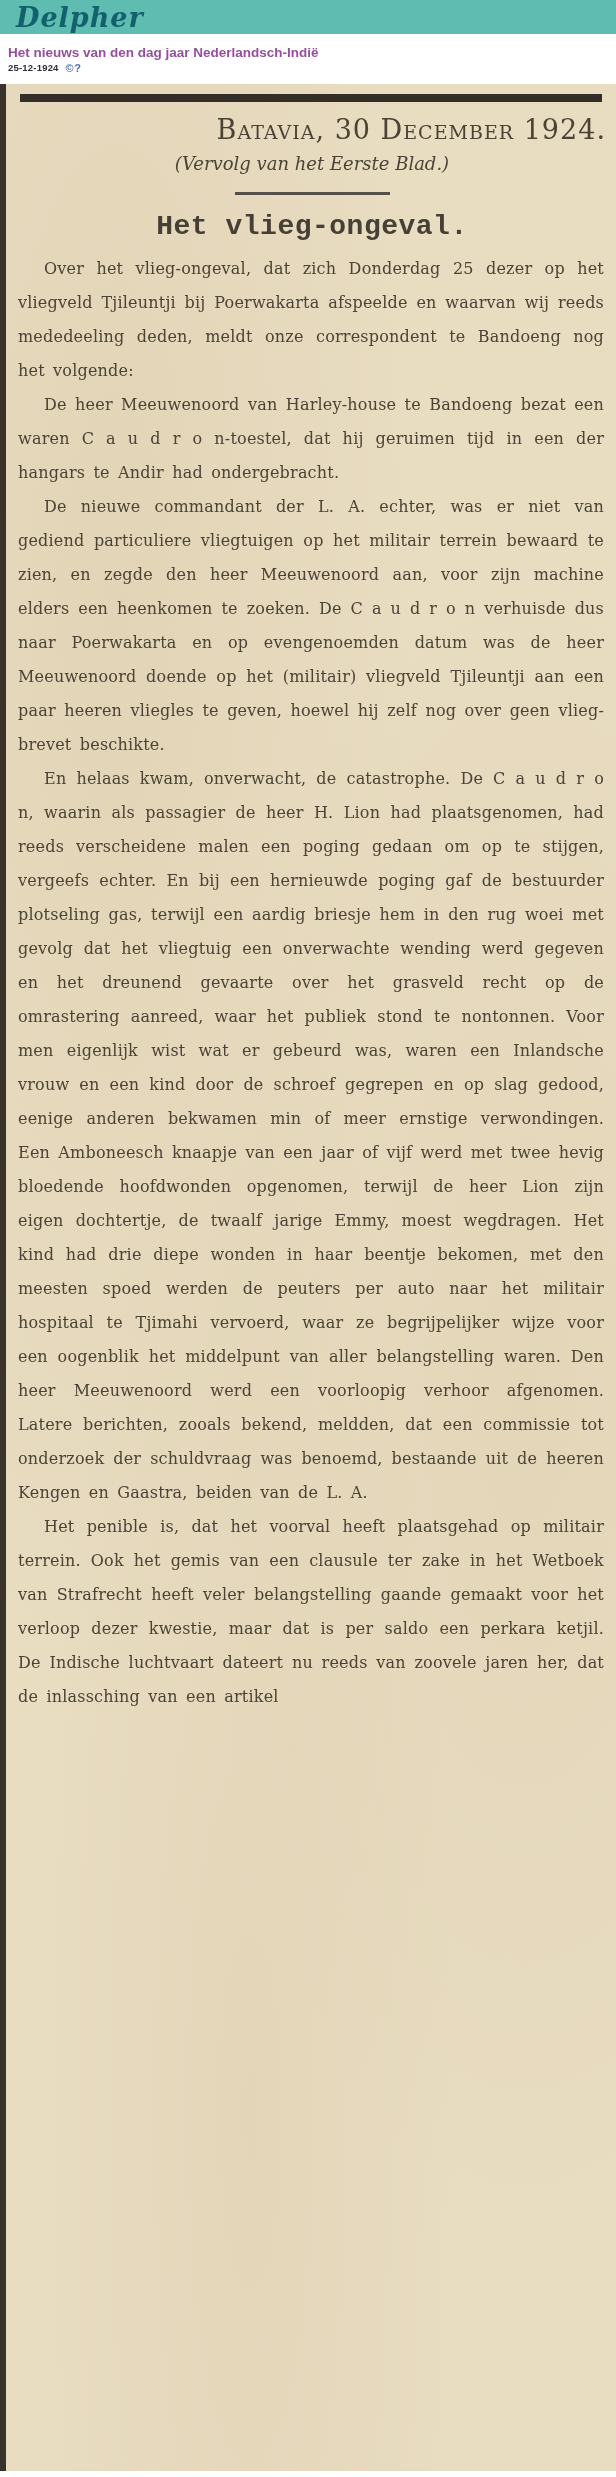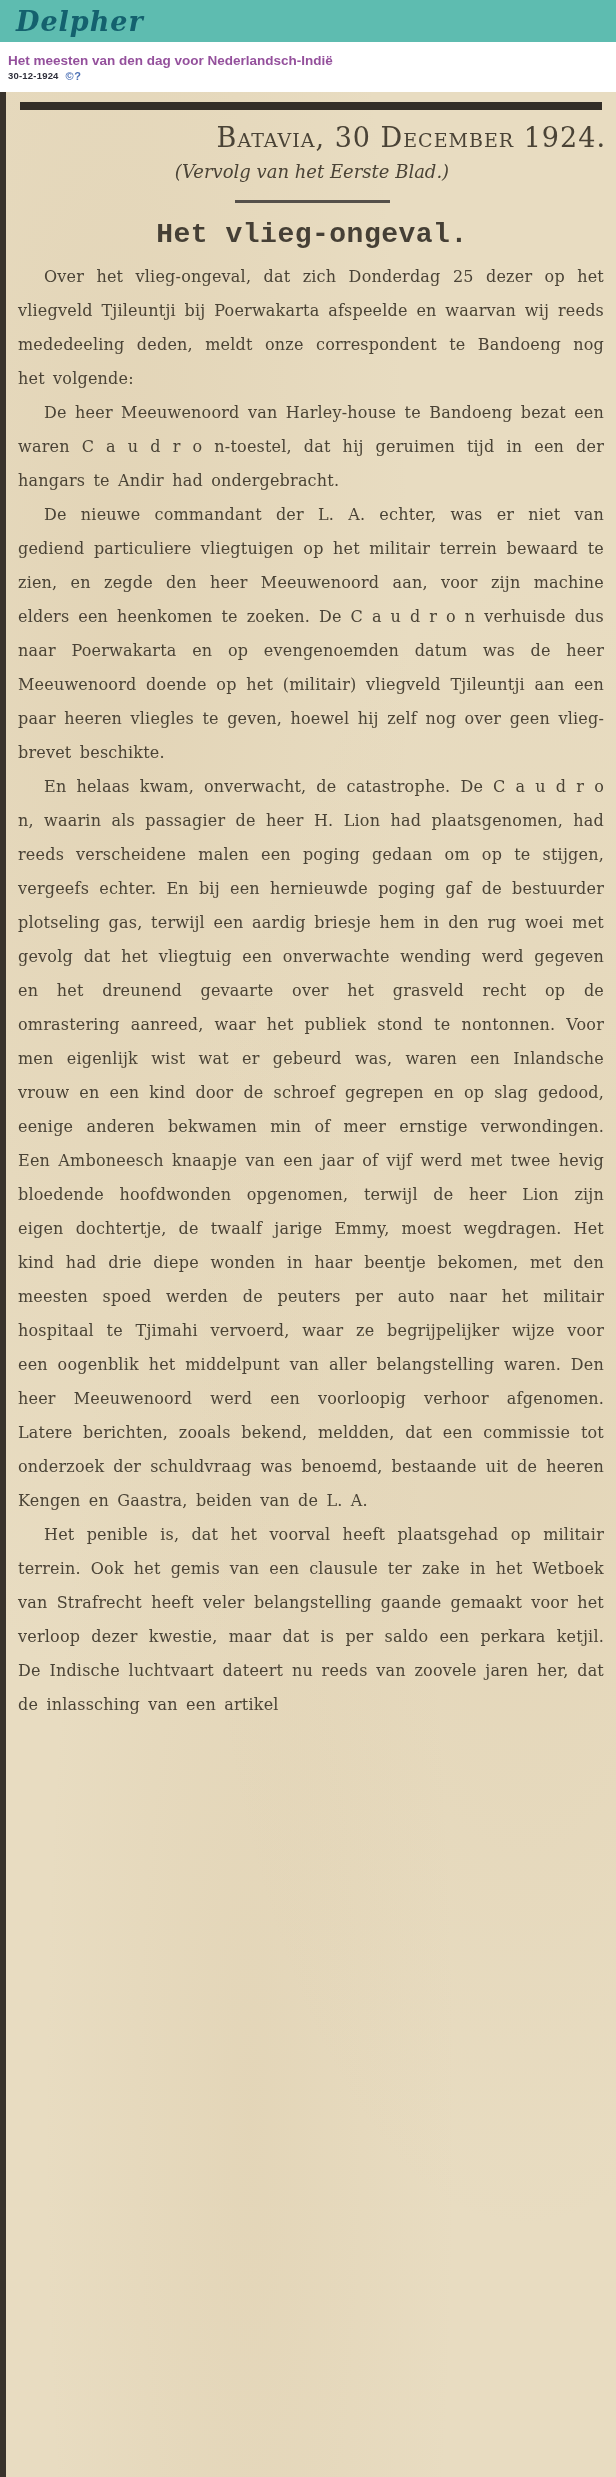--- a/index.html
+++ b/index.html
@@ -6,21 +6,21 @@
   html, body { width: 616px; background: #ffffff; }
   body {
     font-family: "Liberation Sans", sans-serif;
     width: 616px;
     height: 2477px;
     overflow: hidden;
   }
 
   
   .topbar {
-    height: 42px;
+    height: 34px;
     background: #5ebcb0;
     display: flex;
     align-items: center;
     padding-left: 16px;
   }
   .logo {
     font-family: "DejaVu Serif", serif;
     font-style: italic;
     font-weight: bold;
     font-size: 27px;
@@ -132,23 +132,23 @@
 </head>
 <body>
 
 <div>
 
   <header class="topbar">
     <span class="logo">Delpher</span>
   </header>
 
   <div class="meta">
-    <div class="paper-title">Het meesten van den dag voor Nederlandsch-Indië</div>
+    <div class="paper-title">Het nieuws van den dag jaar Nederlandsch-Indië</div>
     <div class="date-row">
-      <span class="pub-date">30-12-1924</span>
+      <span class="pub-date">25-12-1924</span>
       <span class="cc-badge">©?</span>
     </div>
   </div>
 
   <div class="paper">
     <div class="rule-top"></div>
 
 
     <div class="dateline">Batavia, 30 December 1924.</div>
 

